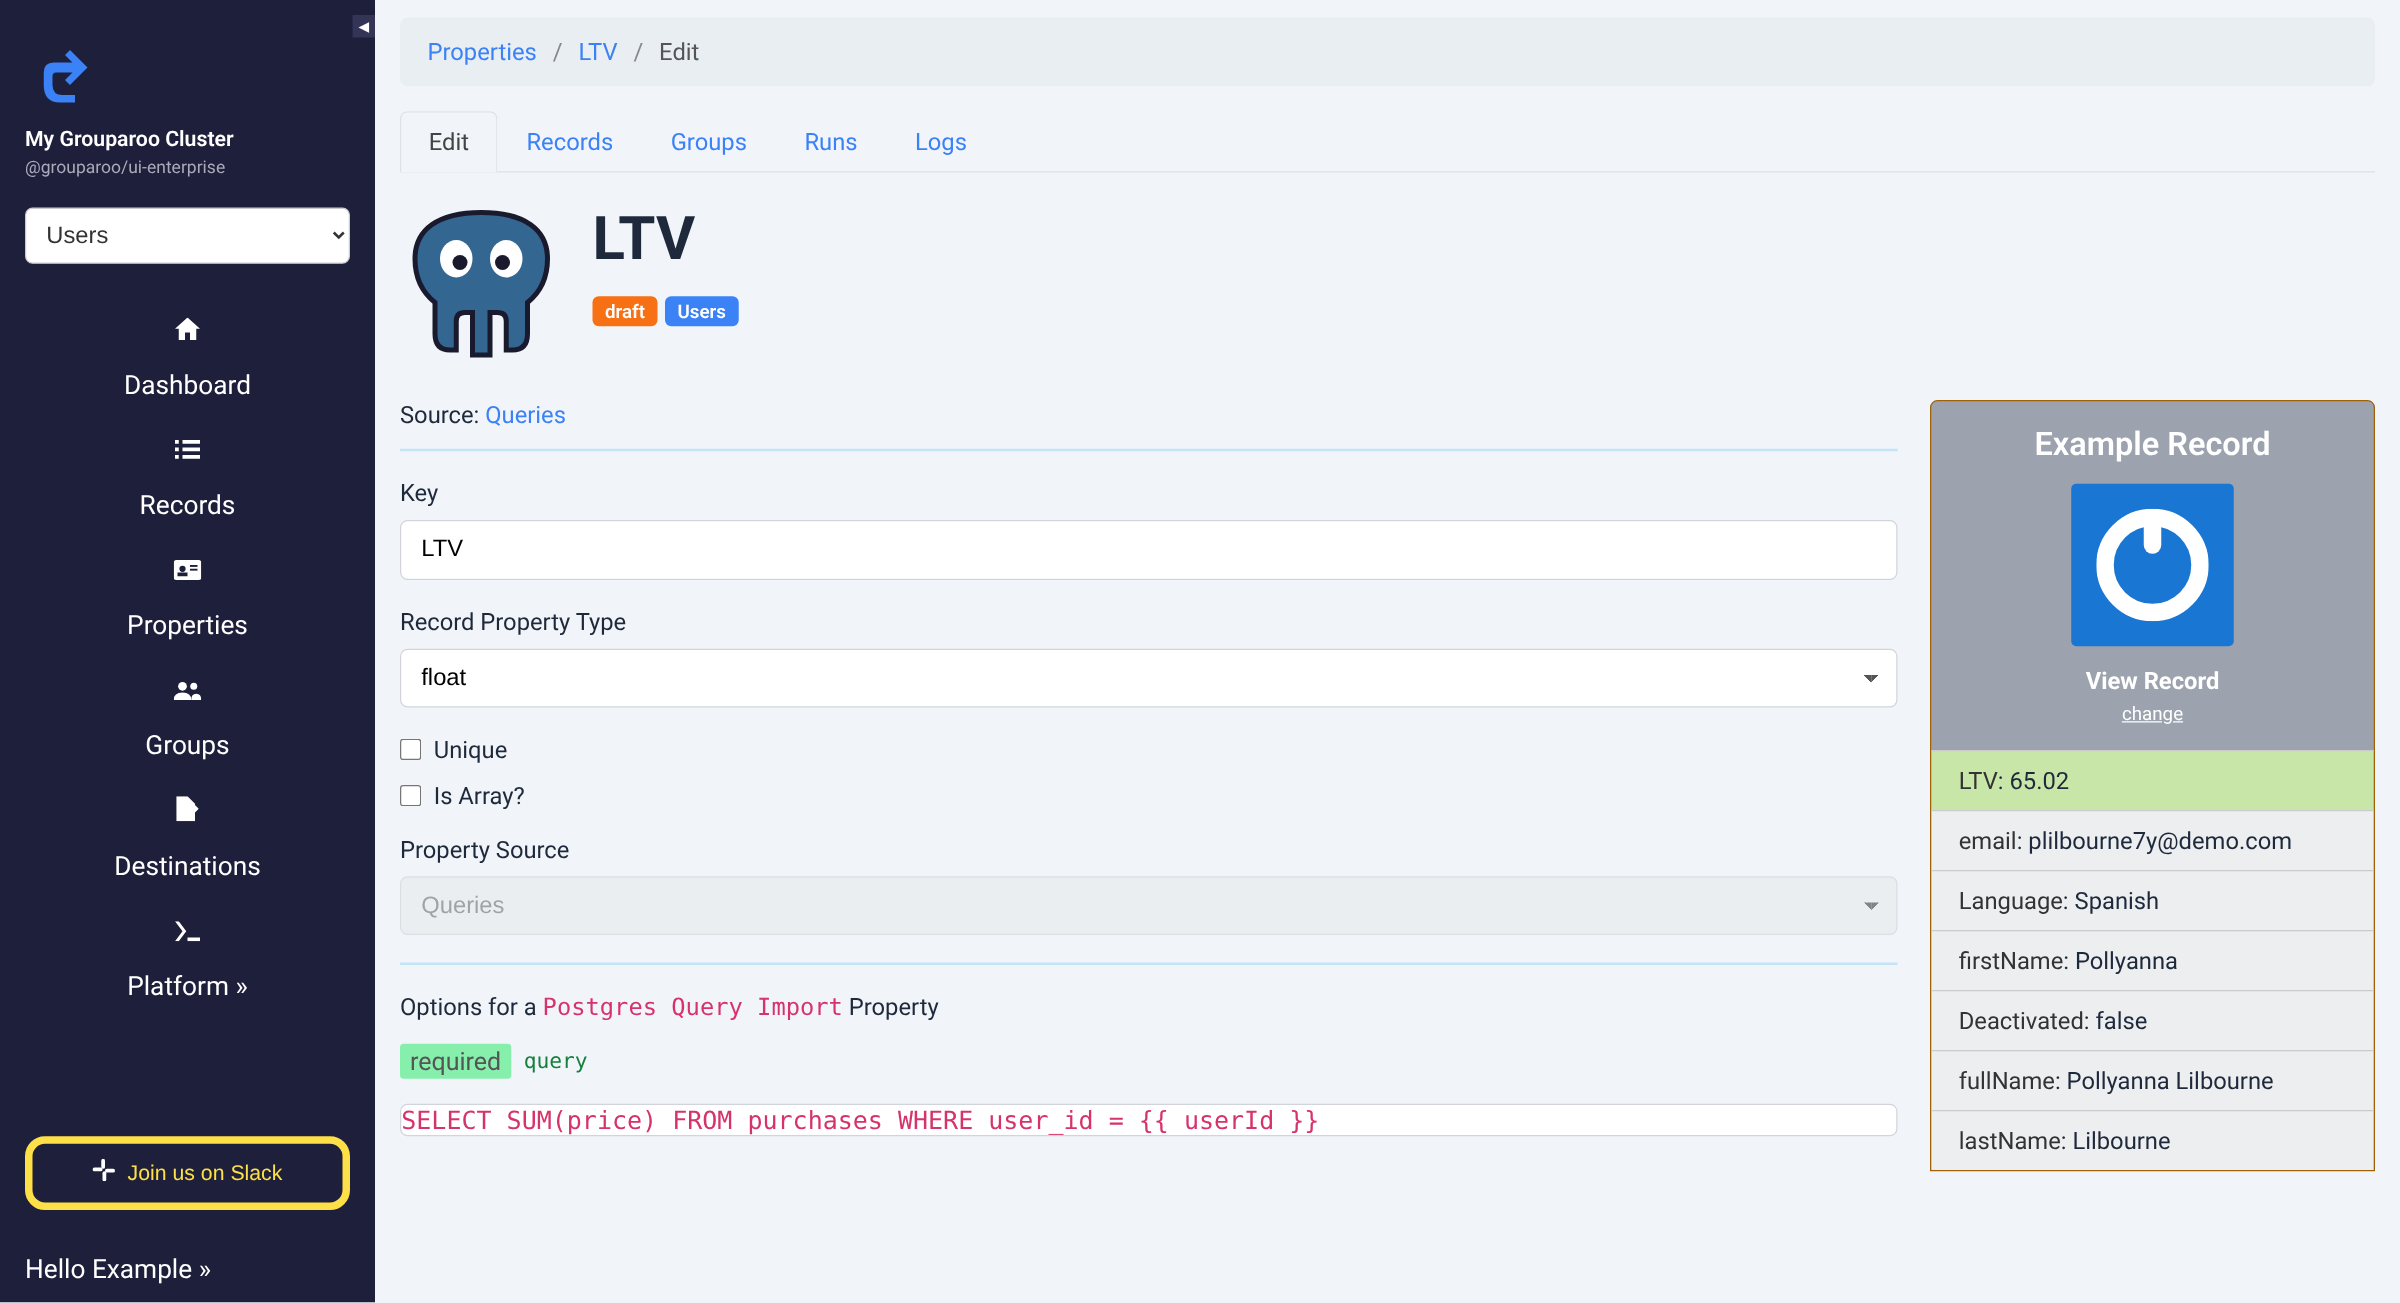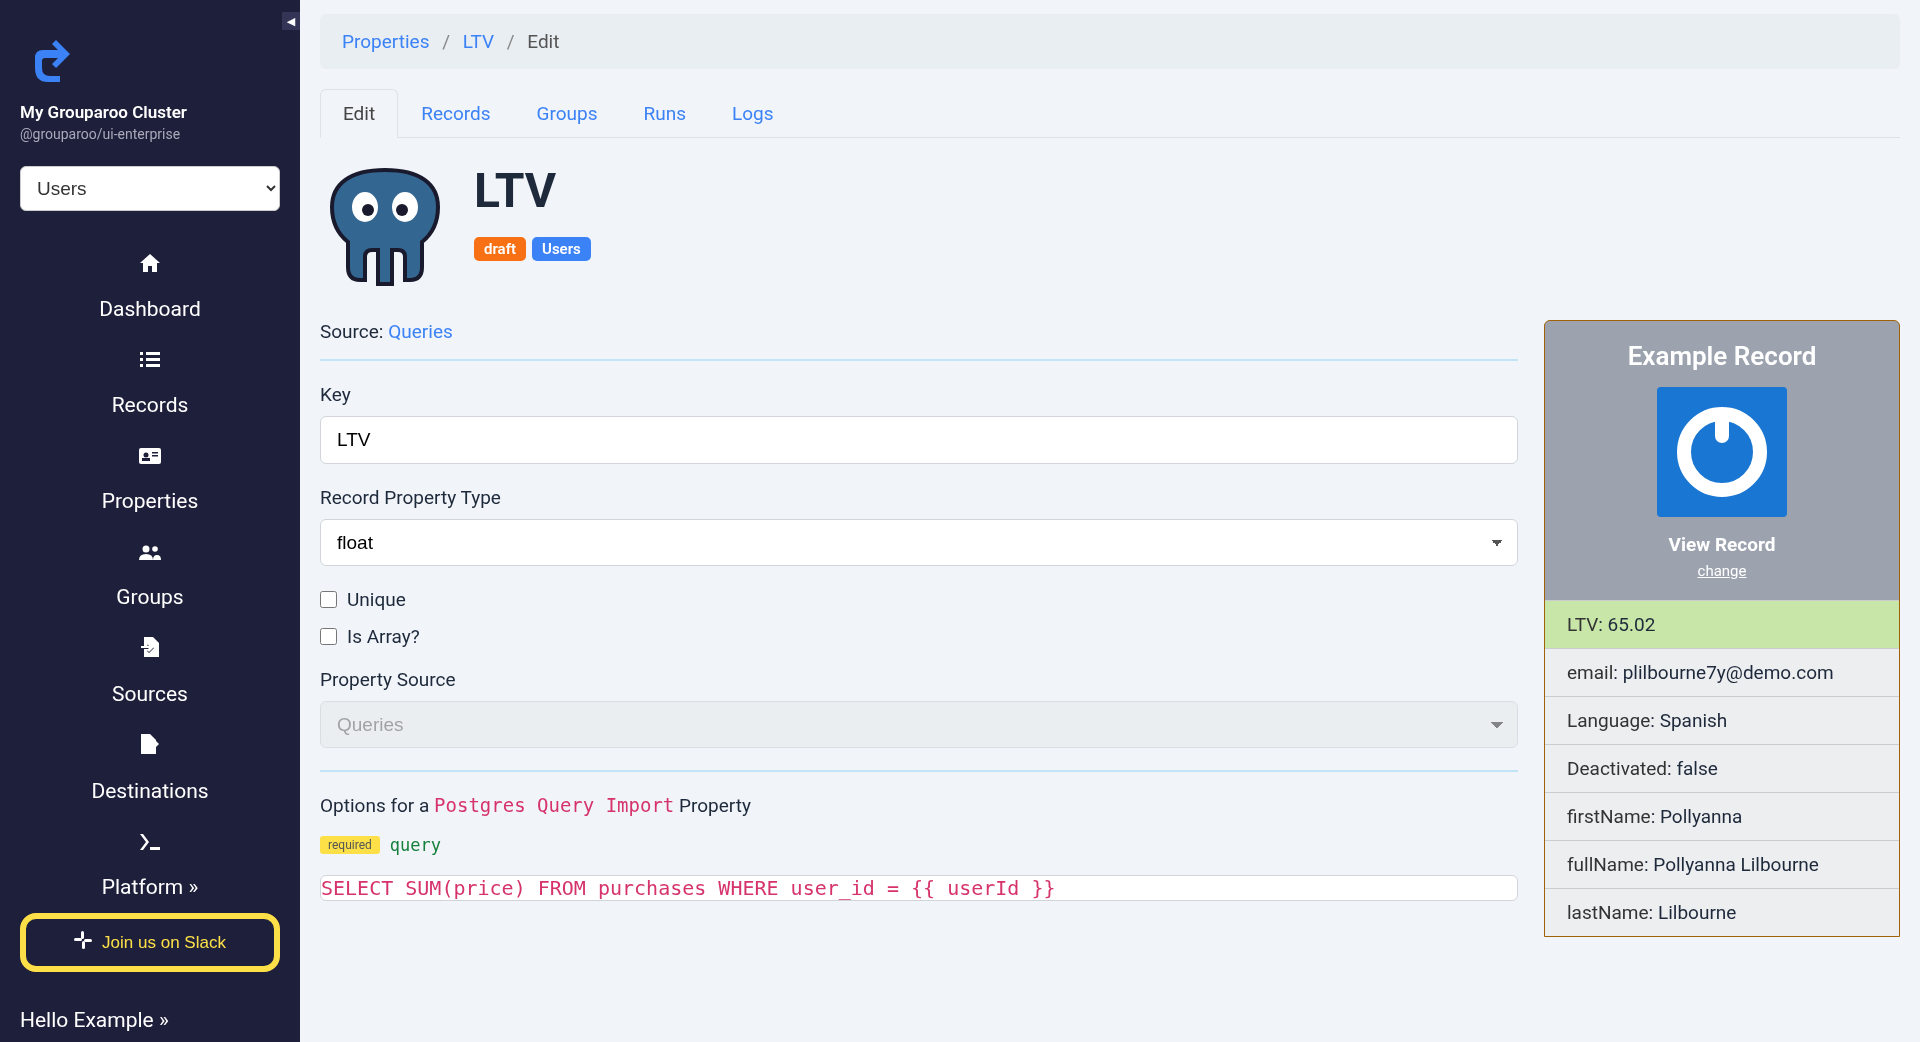--- a/index.html
+++ b/index.html
@@ -52,21 +52,21 @@
 .form-label { font-size: 19px; display: block; margin-bottom: 10px; }
 .form-control { width: 100%; padding: 12px 16px; font-size: 19px; border: 1px solid #d1d5db; border-radius: 6px; background: #fff; }
 select.form-control { appearance: none; background-image: linear-gradient(45deg, transparent 50%, #555 50%), linear-gradient(135deg, #555 50%, transparent 50%); background-position: calc(100% - 20px) center, calc(100% - 14px) center; background-size: 6px 6px; background-repeat: no-repeat; }
 select.form-control[disabled] { background-color: #e9ecef; }
 .checkbox-row { display: flex; align-items: center; gap: 10px; font-size: 19px; margin-bottom: 14px; }
 .checkbox-row input { width: 17px; height: 17px; }
 
 .options-label { font-size: 19px; margin-top: 8px; }
 .options-label .code { font-family: ui-monospace, Menlo, monospace; color: #d6336c; }
 .req-row { margin-top: 18px; display: flex; align-items: center; gap: 10px; }
-.req-badge { background: #fde047; color: #555; padding: 2px 8px; border-radius: 3px; font-size: 12px; }
+.req-badge { background: #86efac; color: #555; padding: 2px 8px; border-radius: 3px; font-size: 20px; }
 .query-label { font-family: ui-monospace, Menlo, monospace; color: #15803d; font-size: 17px; }
 .code-block { margin-top: 20px; background: #fff; border: 1px solid #d1d5db; border-radius: 6px; font-family: ui-monospace, Menlo, monospace; font-size: 20px; color: #d6336c; white-space: pre-wrap; }
 
 
 .card { background: #9ca3af; border-radius: 6px 6px 0 0; overflow: hidden; border: 1px solid #a16207; }
 .card-header { text-align: center; padding: 20px; color: #fff; }
 .card-header h3 { font-size: 26px; font-weight: 600; }
 .avatar { width: 130px; height: 130px; background: #1976d2; border-radius: 4px; margin: 16px auto; display: flex; align-items: center; justify-content: center; }
 .avatar svg { width: 90px; height: 90px; }
 .view-link { color: #fff; font-size: 19px; display: block; margin-top: 6px; font-weight: bold; }
@@ -130,30 +130,20 @@
       <div class="nav-item">
         <span class="icon">
           <svg width="22" height="16" viewBox="0 0 22 16" fill="#fff">
               <circle cx="7" cy="5" r="3.5"></circle>
               <circle cx="16" cy="5" r="2.8"></circle>
               <path d="M0 16 Q0 10 7 10 Q14 10 14 16 Z"></path>
               <path d="M14 16 Q14 11 18 11 Q22 11 22 16 Z"></path>
             </svg>
         </span>
         <span>Groups</span>
-      </div>
-      <div class="nav-item">
-        <span class="icon">
-          <svg width="18" height="20" viewBox="0 0 18 20" fill="#fff">
-              <path d="M3 0 L12 0 L18 6 L18 20 L3 20 Z"></path>
-              <path d="M0 10 L8 10 L6 8 L8 6 L13 11 L8 16 L6 14 L8 12 L0 12 Z" fill="#1e1f3a"></path>
-              <path d="M0 10 L8 10 L6 8 L8 6 L13 11 L8 16 L6 14 L8 12 L0 12 Z" fill="#fff" transform="translate(0,-1)"></path>
-            </svg>
-        </span>
-        <span>Sources</span>
       </div>
       <div class="nav-item">
         <span class="icon">
           <svg width="18" height="20" viewBox="0 0 18 20" fill="#fff">
               <path d="M0 0 L9 0 L15 6 L15 20 L0 20 Z"></path>
               <path d="M8 10 L14 10 L12 8 L14 6 L18 10 L14 14 L12 12 L14 10 Z" fill="#fff"></path>
             </svg>
         </span>
         <span>Destinations</span>
       </div>
@@ -279,22 +269,22 @@
                 <rect x="38" y="6" width="14" height="30" rx="7" fill="#fff"></rect>
               </svg>
             </div>
             <a class="view-link">View Record</a>
             <a class="change-link">change</a>
           </div>
           <div class="prop-list" id="prop-list">
               <div class="prop-row highlight"><span class="k">LTV</span>: <span>65.02</span></div>
               <div class="prop-row"><span class="k">email</span>: <span>plilbourne7y@demo.com</span></div>
               <div class="prop-row"><span class="k">Language</span>: <span>Spanish</span></div>
+              <div class="prop-row"><span class="k">firstName</span>: <span>Pollyanna</span></div>
               <div class="prop-row"><span class="k">Deactivated</span>: <span>false</span></div>
-              <div class="prop-row"><span class="k">firstName</span>: <span>Pollyanna</span></div>
               <div class="prop-row"><span class="k">fullName</span>: <span>Pollyanna Lilbourne</span></div>
               <div class="prop-row"><span class="k">lastName</span>: <span>Lilbourne</span></div>
             </div>
         </div>
       </div>
     </div>
   </main>
 </div>
 
 </body></html>

